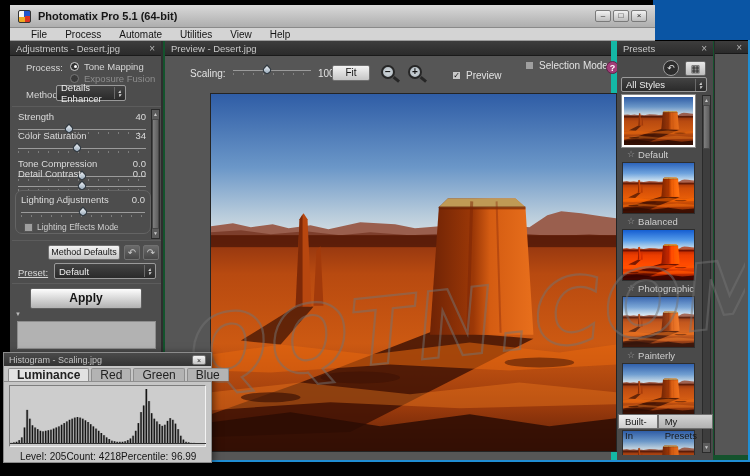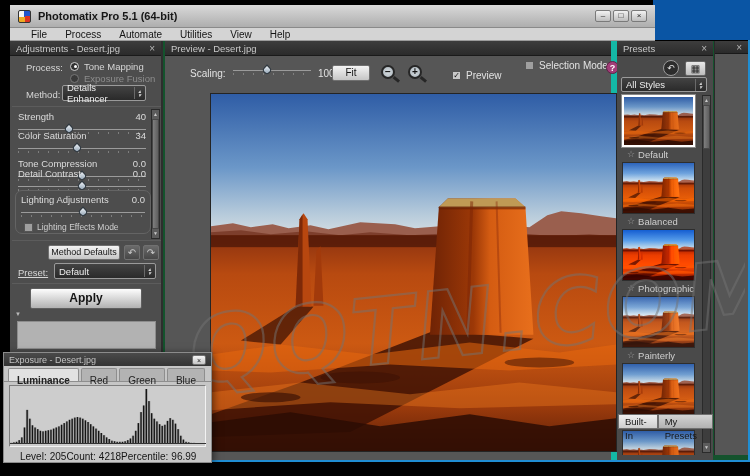--- a/index.html
+++ b/index.html
@@ -93,21 +93,21 @@
 
   
   .sidestrip{left:704px;top:0;width:34px;height:414px;background:#565656;border-left:1px solid #2a2a2a;}
   .sidestrip .phdr{height:13px;}
 
   
   .hwin{left:3px;top:352px;width:209px;height:111px;background:#c6c6c6;border:1px solid #8b8b8b;box-shadow:1px 2px 8px rgba(0,0,0,.6);z-index:20;}
   .hwin-title{height:13px;background:linear-gradient(#4a4a4a,#343434);color:#c2c2c2;font-size:9px;display:flex;align-items:center;padding:0 5px;}
   .hclose{margin-left:auto;width:14px;height:10px;font-size:7px;line-height:9px;}
   .htabs{display:flex;padding:2px 4px 0;border-bottom:1px solid #8e8e8e;height:16px;}
-  .htab{font-size:10px;padding:5px 8px;background:#b3b3b3;border:1px solid #8e8e8e;border-bottom:none;border-radius:2px 2px 0 0;margin-right:2px;color:#222;line-height:13px;}
+  .htab{font-size:12px;padding:0 8px;background:#b3b3b3;border:1px solid #8e8e8e;border-bottom:none;border-radius:2px 2px 0 0;margin-right:2px;color:#222;line-height:13px;}
   .htab.act{background:#e2e2e2;font-weight:bold;}
   .hchart{margin:3px 5px;height:62px;background:#cdcdcd;border-top:1px solid #7e7e7e;border-left:1px solid #7e7e7e;border-bottom:1px solid #f2f2f2;border-right:1px solid #f2f2f2;}
   .hstats{display:flex;justify-content:space-between;padding:1px 16px 0;font-size:10px;color:#161616;}
   .hstats .stat b{font-weight:normal;}
 
   
   .watermark{left:178px;top:205px;width:567px;height:190px;z-index:15;pointer-events:none;}
   .watermark text{font-family:"DejaVu Sans",sans-serif;font-style:italic;font-weight:bold;font-size:92px;fill:none;stroke:#737373;stroke-width:2.2px;opacity:.5;letter-spacing:3px;}
 </style>
 </head>
@@ -194,21 +194,21 @@
           <div class="rrow">
             <span class="radio sel"></span>
             <span class="rlabel">Tone Mapping</span>
           </div>
           <div class="rrow">
             <span class="radio dis"></span>
             <span class="rlabel dis">Exposure Fusion</span>
           </div>
         </div>
       <div class="abs lbl" style="left:16px;top:48px;">Method:</div>
-      <div class="abs sel-box" style="left:52px;top:44px;width:84px;">
+      <div class="abs sel-box" style="left:46px;top:44px;width:70px;">
         <span>Details Enhancer</span>
         <span class="spin">
             <i>▴</i>
             <i>▾</i>
           </span>
       </div>
       <div class="abs divider" style="left:2px;top:65px;width:149px;"></div>
 
       <div id="sliders">
           <div class="srow" style="top: 70px;">
@@ -427,21 +427,21 @@
       </div>
     </div>
   </div>
 
   <svg class="abs watermark" viewBox="0 0 567 190">
     <text x="8" y="150" transform="rotate(-6 283 95)">QQTN.COM</text>
   </svg>
 
   <div class="abs hwin">
     <div class="hwin-title">
-      <span>Exposure - Desert.jpg</span>
+      <span>Histogram - Scaling.jpg</span>
       <span class="hclose bev">×</span>
     </div>
     <div class="htabs" id="hist-tabs">
         <div class="htab act">Luminance</div>
         <div class="htab">Red</div>
         <div class="htab">Green</div>
         <div class="htab">Blue</div>
       </div>
     <div class="hchart">
       <svg id="hist-svg" width="196" height="58" viewBox="0 0 196 58">

